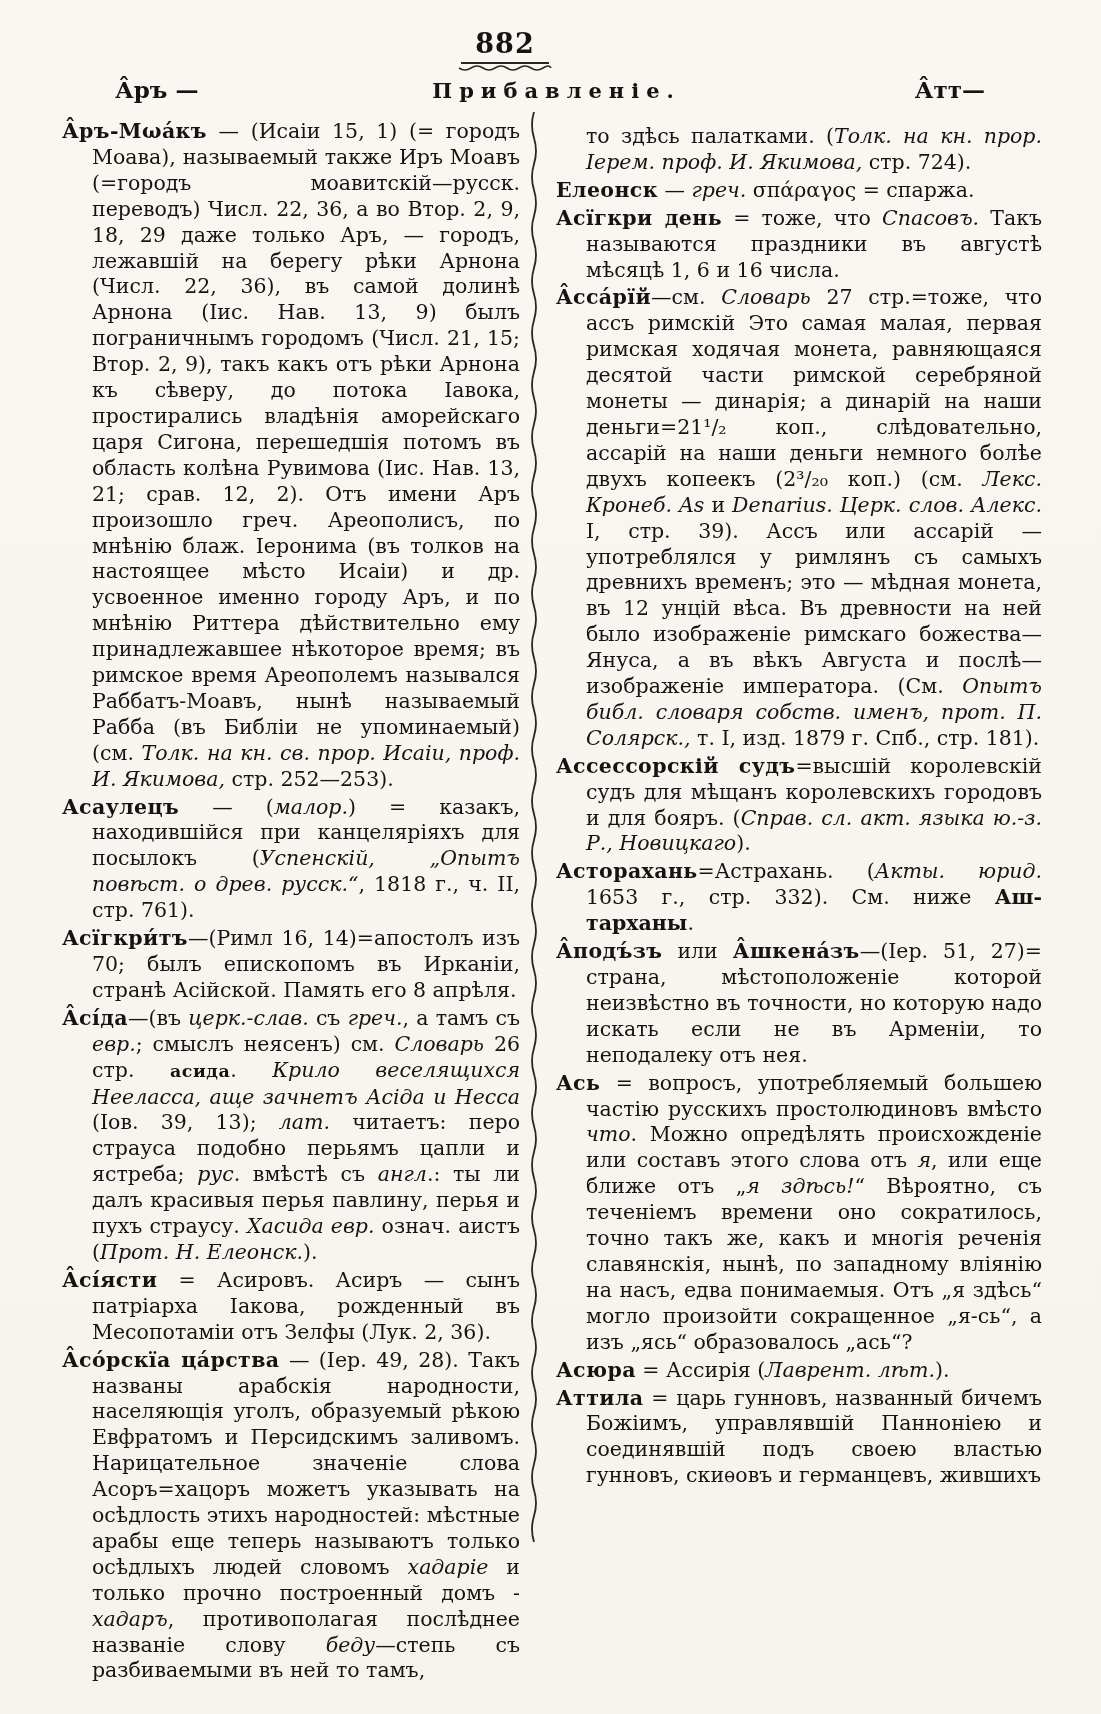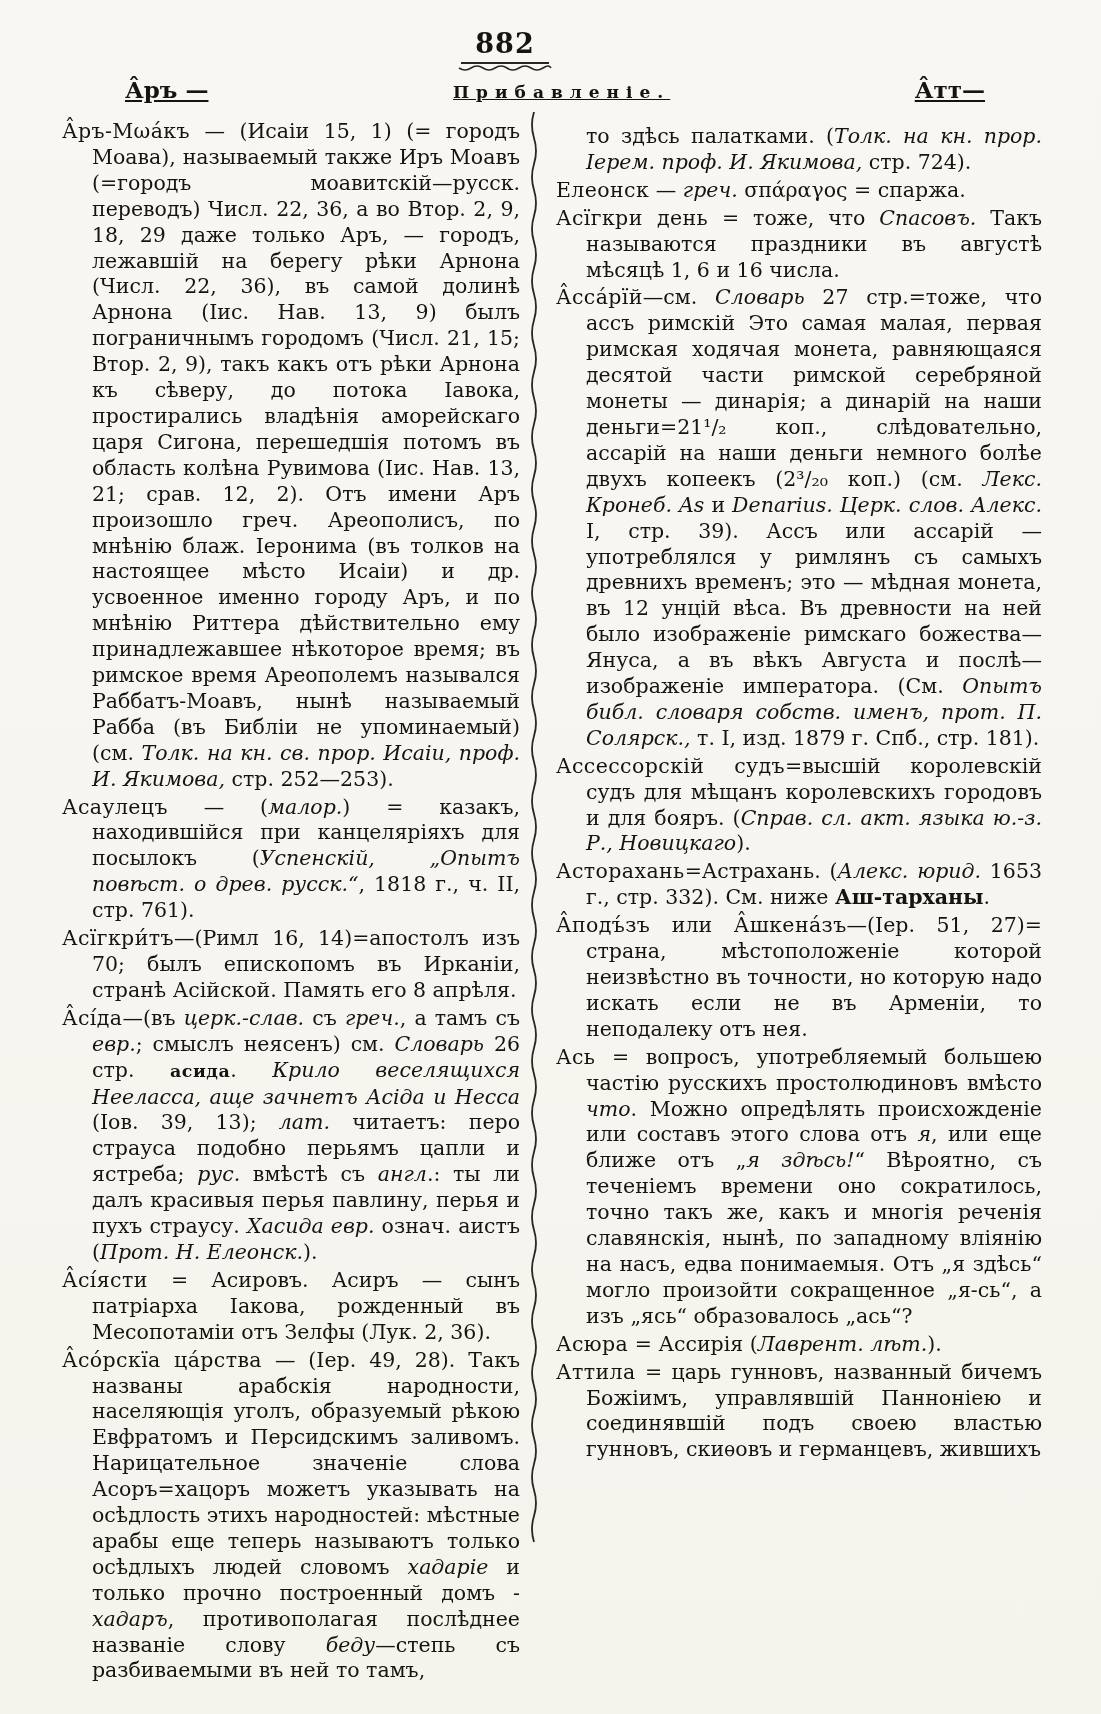--- a/index.html
+++ b/index.html
@@ -16,39 +16,39 @@
   .pagenum-wrap{
     position:absolute;top:28px;left:0;width:1010px;
     display:flex;flex-direction:column;align-items:center;
   }
   .pagenum{
     font-size:27px;font-weight:bold;letter-spacing:1px;
   }
   .pagenum-rule{display:block;width:88px;border-top:2px solid #2a2622;margin-top:3px;}
   .pagenum-wave{display:block;margin-top:1px;}
   .runheads{
-    position:absolute;top:76px;left:125px;right:116px;
-    display:flex;justify-content:space-between;align-items:baseline;text-decoration:underline;
+    position:absolute;top:76px;left:115px;right:116px;
+    display:flex;justify-content:space-between;align-items:baseline;
   }
   .runhead{font-weight:bold;font-size:23px;}
   .runhead.center{
-    font-weight:bold;font-size:17px;letter-spacing:7px;font-family:"DejaVu Serif","Liberation Serif",serif;
+    font-weight:bold;font-size:21px;letter-spacing:7px;font-family:"DejaVu Serif","Liberation Serif",serif;
   }
   
   .col{
     position:absolute;top:117px;
     font-size:20.5px;line-height:25.9px;
     text-align:justify;
   }
   #col-left{left:62px;width:458px;}
   #col-right{left:556px;width:486px;}
   .divider{position:absolute;top:112px;left:528px;}
   .entry{margin:2px 0 0 0;padding-left:30px;text-indent:-30px;}
   .entry.cont{text-indent:0;margin-top:7px;}
-  .hw{font-weight:normal;letter-spacing:0.4px;margin-top:48px;}
+  .hw{font-weight:bold;letter-spacing:0.4px;margin-top:48px;}
   .cs{font-weight:600;font-size:0.85em;letter-spacing:0.5px;}
   i{font-style:italic;}
   b{font-weight:bold;}
 </style>
 </head>
 <body>
 
 <div class="page">
 
   <div class="pagenum-wrap">
@@ -76,20 +76,20 @@
       <p class="entry"><span class="hw">А̂сі́да</span>—(въ <i>церк.-слав.</i> съ <i>греч.</i>, а тамъ съ <i>евр.</i>; смыслъ неясенъ) см. <i>Словарь</i> 26 стр. <span class="cs">асида</span>. <i>Крило веселящихся Нееласса, аще зачнетъ Асіда и Несса</i> (Іов. 39, 13); <i>лат.</i> читаетъ: перо страуса подобно перьямъ цапли и ястреба; <i>рус.</i> вмѣстѣ съ <i>англ</i>.: ты ли далъ красивыя перья павлину, перья и пухъ страусу. <i>Хасида евр.</i> означ. аистъ (<i>Прот. Н. Елеонск.</i>).</p>
       <p class="entry"><span class="hw">А̂сі́ясти</span> = Асировъ. Асиръ — сынъ патріарха Іакова, рожденный въ Месопотаміи отъ Зелфы (Лук. 2, 36).</p>
       <p class="entry"><span class="hw">А̂со́рскїа ца́рства</span> — (Іер. 49, 28). Такъ названы арабскія народности, населяющія уголъ, образуемый рѣкою Евфратомъ и Персидскимъ заливомъ. Нарицательное значеніе слова Асоръ=хацоръ можетъ указывать на осѣдлость этихъ народностей: мѣстные арабы еще теперь называютъ только осѣдлыхъ людей словомъ <i>хадаріе</i> и только прочно построенный домъ - <i>хадаръ</i>, противополагая послѣднее названіе слову <i>беду</i>—степь съ разбиваемыми въ ней то тамъ,</p>
     </div>
   <div class="col" id="col-right">
       <p class="entry cont">то здѣсь палатками. (<i>Толк. на кн. прор. Іерем. проф. И. Якимова,</i> стр. 724).</p>
       <p class="entry"><span class="hw">Елеонск</span> — <i>греч.</i> σπάραγος = спаржа.</p>
       <p class="entry"><span class="hw">Асїгкри день</span> = тоже, что <i>Спасовъ.</i> Такъ называются праздники въ августѣ мѣсяцѣ 1, 6 и 16 числа.</p>
       <p class="entry"><span class="hw">А̂сса́рїй</span>—см. <i>Словарь</i> 27 стр.=тоже, что ассъ римскій Это самая малая, первая римская ходячая монета, равняющаяся десятой части римской серебряной монеты — динарія; а динарій на наши деньги=21¹/₂ коп., слѣдовательно, ассарій на наши деньги немного болѣе двухъ копеекъ (2³/₂₀ коп.) (см. <i>Лекс. Кронеб. As</i> и <i>Denarius. Церк. слов. Алекс.</i> I, стр. 39). Ассъ или ассарій — употреблялся у римлянъ съ самыхъ древнихъ временъ; это — мѣдная монета, въ 12 унцій вѣса. Въ древности на ней было изображеніе римскаго божества—Януса, а въ вѣкъ Августа и послѣ—изображеніе императора. (См. <i>Опытъ библ. словаря собств. именъ, прот. П. Солярск.,</i> т. I, изд. 1879 г. Спб., стр. 181).</p>
       <p class="entry"><span class="hw">Ассессорскій судъ</span>=высшій королевскій судъ для мѣщанъ королевскихъ городовъ и для бояръ. (<i>Справ. сл. акт. языка ю.-з. Р., Новицкаго</i>).</p>
-      <p class="entry"><span class="hw">Асторахань</span>=Астрахань. (<i>Алекс. юрид.</i> 1653 г., стр. 332). См. ниже <b>Аш-тарханы</b>.</p>
+      <p class="entry"><span class="hw">Асторахань</span>=Астрахань. (<i>Акты. юрид.</i> 1653 г., стр. 332). См. ниже <b>Аш-тарханы</b>.</p>
       <p class="entry"><span class="hw">А̂подъ́зъ</span> или <span class="hw">А̂шкена́зъ</span>—(Іер. 51, 27)= страна, мѣстоположеніе которой неизвѣстно въ точности, но которую надо искать если не въ Арменіи, то неподалеку отъ нея.</p>
       <p class="entry"><span class="hw">Ась</span> = вопросъ, употребляемый большею частію русскихъ простолюдиновъ вмѣсто <i>что</i>. Можно опредѣлять происхожденіе или составъ этого слова отъ <i>я</i>, или еще ближе отъ „<i>я здѣсь!</i>“ Вѣроятно, съ теченіемъ времени оно сократилось, точно такъ же, какъ и многія реченія славянскія, нынѣ, по западному вліянію на насъ, едва понимаемыя. Отъ „я здѣсь“ могло произойти сокращенное „я-сь“, а изъ „ясь“ образовалось „ась“?</p>
       <p class="entry"><span class="hw">Асюра</span> = Ассирія (<i>Лаврент. лѣт.</i>).</p>
       <p class="entry"><span class="hw">Аттила</span> = царь гунновъ, названный бичемъ Божіимъ, управлявшій Панноніею и соединявшій подъ своею властью гунновъ, скиѳовъ и германцевъ, жившихъ</p>
     </div>
 
 </div>
 
 </body></html>

